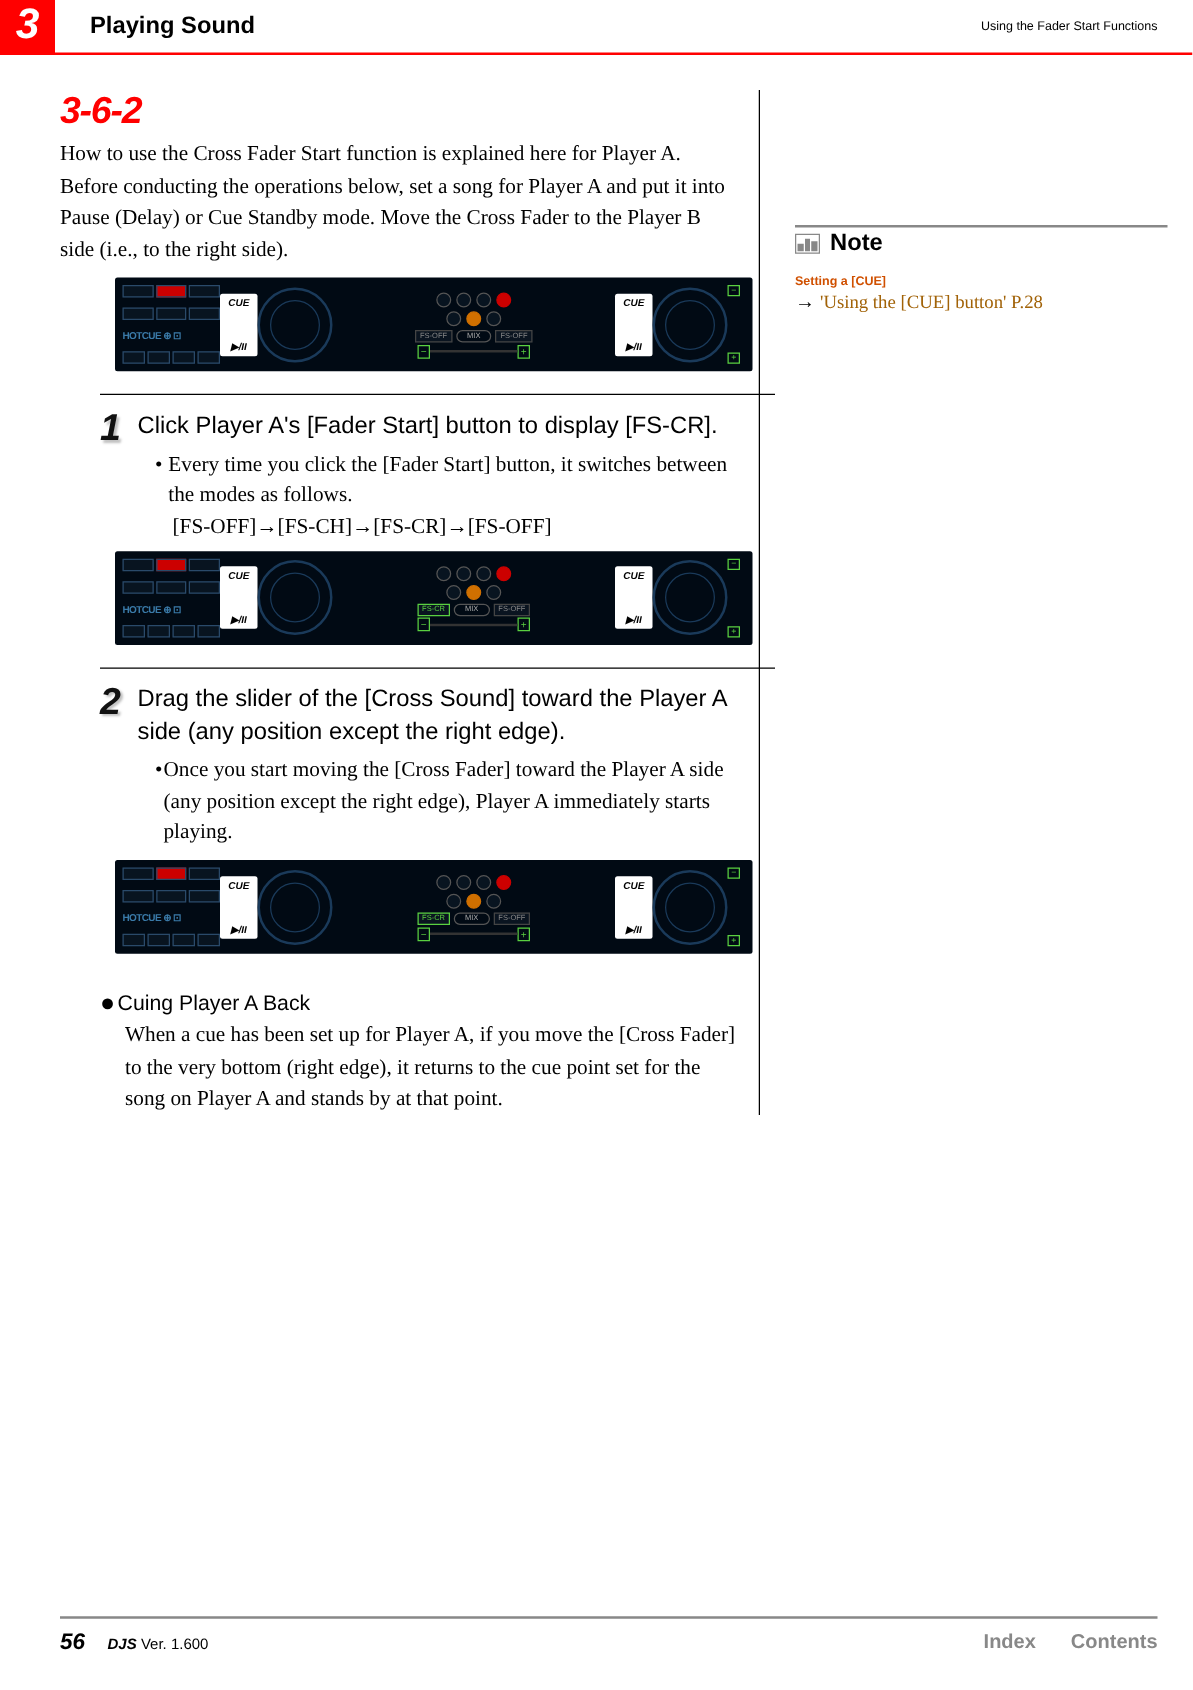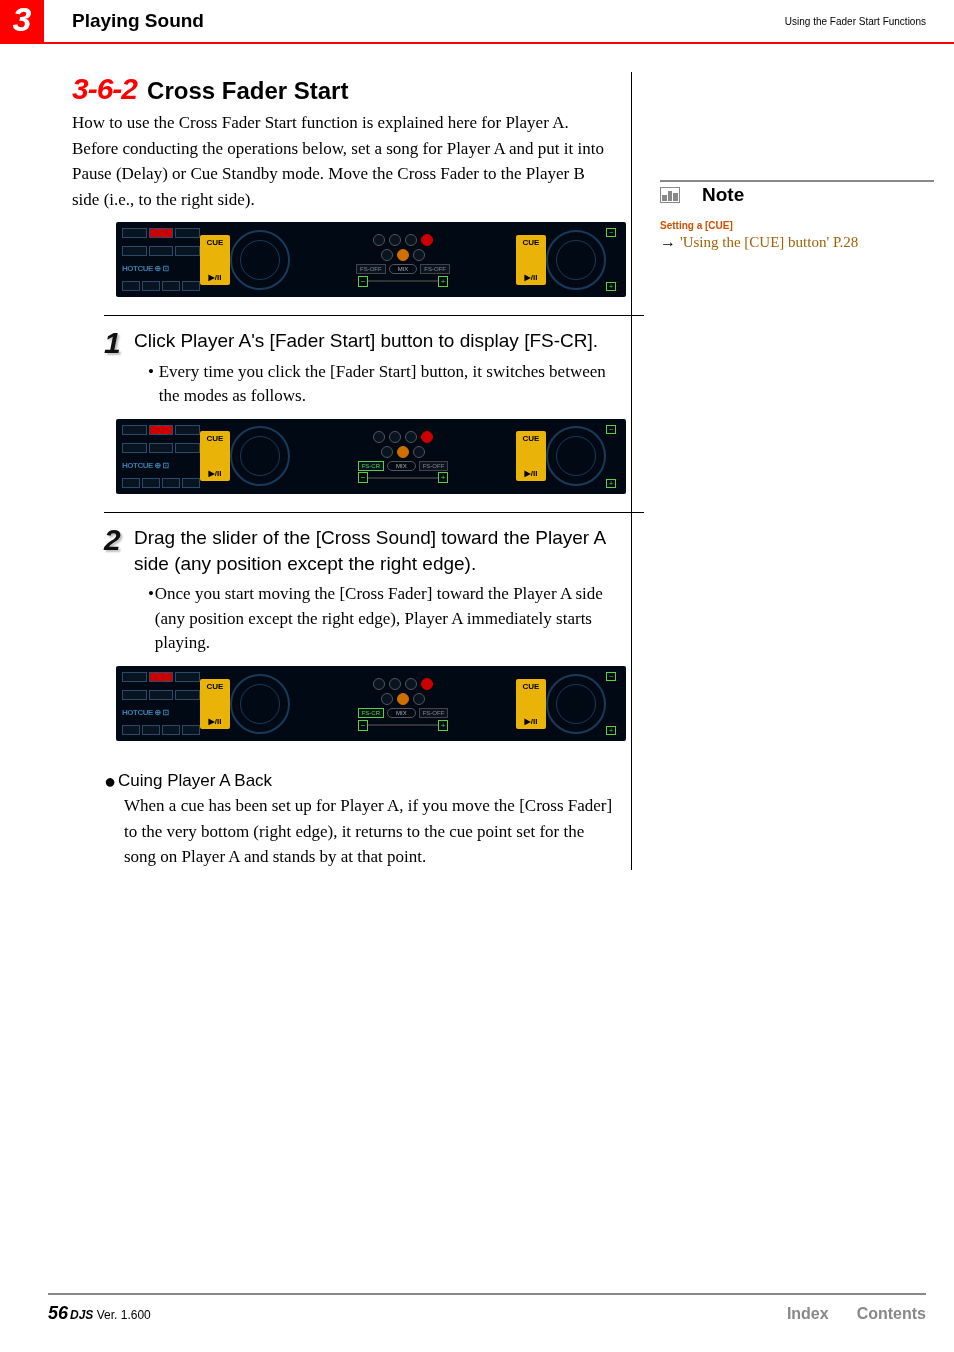--- a/index.html
+++ b/index.html
@@ -44,21 +44,20 @@
     font-size: 10px;
   }
   .content {
     display: flex;
     padding: 28px 20px 0 48px;
   }
   .left-col {
     width: 560px;
     padding-right: 16px;
     border-right: 1px solid #000;
-    margin-left: 24px;
   }
   .right-col {
     flex: 1;
     padding-left: 28px;
     padding-top: 108px;
   }
   .heading-row {
     display: flex;
     align-items: baseline;
     gap: 10px;
@@ -98,24 +97,25 @@
     display: flex;
     flex-direction: column;
     justify-content: space-between;
     gap: 2px;
   }
   .shot .mini-row { display:flex; gap:2px; }
   .shot .mini-box { background:#081420; border:1px solid #2a4a6a; height:10px; flex:1; }
   .shot .mini-box.play { background:#c00; }
   .shot .hotcue { color:#3a7aa8; font-size:8px; font-weight:700; letter-spacing:-0.5px; }
   .shot .cue-btn {
-    width: 30px; height: 50px; background:#eab308; color:#000;
+    width: 30px; height: 50px; background:#ffffff; color:#000;
     font-size:8px; font-weight:700; display:flex; flex-direction:column;
     justify-content:space-between; align-items:center; padding:3px 0;
     border-radius:2px;
+    font-style:italic;
   }
   .shot .jog { width:60px; height:60px; border:2px solid #1a3a5a; border-radius:50%; position:relative; }
   .shot .jog::after { content:""; position:absolute; inset:8px; border:1px solid #1a3a5a; border-radius:50%; }
   .shot .center {
     flex:1; height:100%; display:flex; flex-direction:column;
     align-items:center; justify-content:center; gap:3px; padding:0 6px;
   }
   .shot .icon-row { display:flex; gap:4px; }
   .shot .ic { width:12px; height:12px; border:1px solid #555; border-radius:50%; background:#081420; }
   .shot .ic.red { background:#c00; border-color:#c00; }
@@ -186,21 +186,21 @@
     padding-left: 20px;
     margin-top: 2px;
   }
   .note-line {
     border-top: 2px solid #888;
     margin-bottom: 2px;
   }
   .note-head {
     display: flex;
     align-items: center;
-    gap: 22px;
+    gap: 8px;
     font-size: 19px;
     font-weight: 700;
   }
   .note-icon {
     width: 20px; height: 16px; border: 1px solid #888;
     display:flex; align-items:flex-end; padding:1px; gap:1px;
   }
   .note-icon span { width:5px; background:#888; }
   .note-label {
     font-size: 10px;
@@ -232,21 +232,21 @@
     margin-bottom: 8px;
   }
   .footer-row {
     display: flex;
     align-items: center;
     justify-content: space-between;
   }
   .footer-left {
     display: flex;
     align-items: baseline;
-    gap: 2px;
+    gap: 18px;
     font-size: 12px;
     justify-content: center;
   }
   .page-num {
     font-size: 18px;
     font-weight: 900;
     font-style: italic;
   }
   .footer-right {
     display: flex;
@@ -267,21 +267,20 @@
     <div class="right-name">Using the Fader Start Functions</div>
   </div>
 </div>
 
 <div class="content">
 
   <div class="left-col">
 
     <div class="heading-row">
       <span class="sub-num">3-6-2</span>
-      <span class="sub-title">Cross Fader Start</span>
     </div>
 
     <p class="intro">How to use the Cross Fader Start function is explained here for Player A. Before conducting the operations below, set a song for Player A and put it into Pause (Delay) or Cue Standby mode. Move the Cross Fader to the Player B side (i.e., to the right side).</p>
 
     <div class="shot">
       <div class="side-col">
         <div class="mini-row">
             <div class="mini-box"></div>
             <div class="mini-box play"></div>
             <div class="mini-box"></div>
@@ -341,20 +340,21 @@
     <hr class="hr">
 
     <div class="step">
       <div class="step-num">1</div>
       <div class="step-body">
         <div class="step-title">Click Player A's [Fader Start] button to display [FS-CR].</div>
         <div class="bullet-row">
           <span class="bullet-dot">•</span>
           <span>Every time you click the [Fader Start] button, it switches between the modes as follows.</span>
         </div>
+        <div class="mode-seq">[FS-OFF]→[FS-CH]→[FS-CR]→[FS-OFF]</div>
       </div>
     </div>
 
     <div class="shot">
       <div class="side-col">
         <div class="mini-row">
             <div class="mini-box"></div>
             <div class="mini-box play"></div>
             <div class="mini-box"></div>
           </div>

